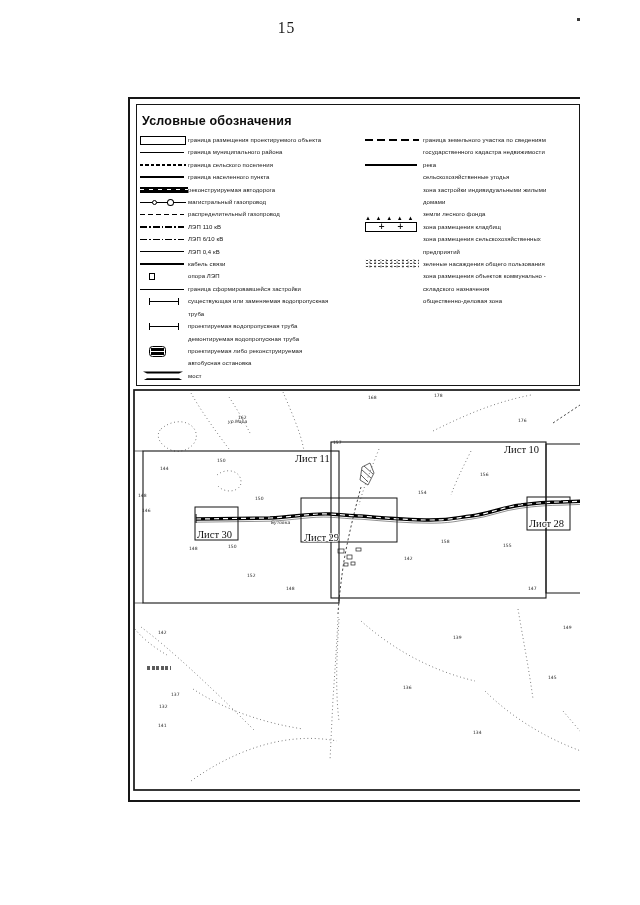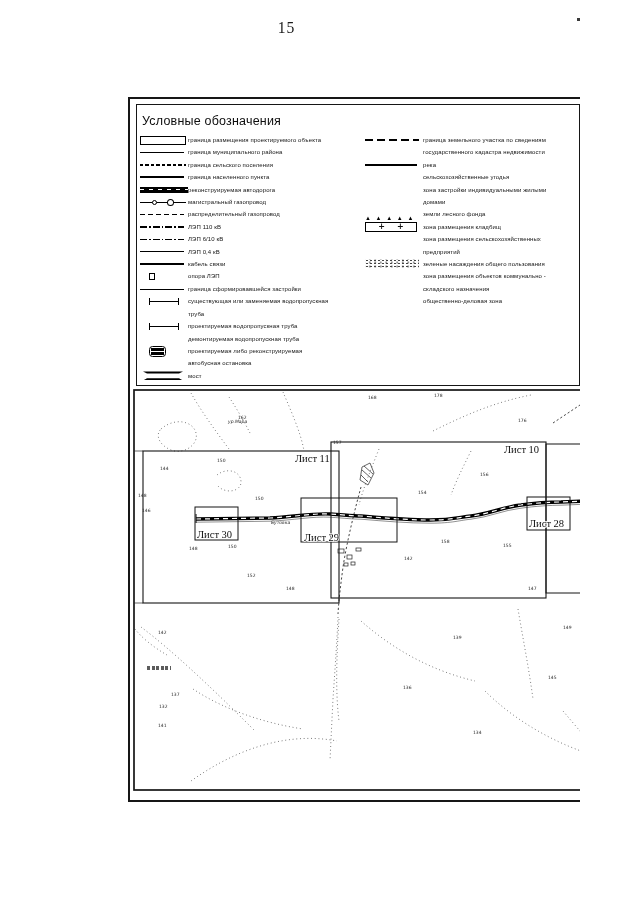--- a/index.html
+++ b/index.html
@@ -14,21 +14,21 @@
   .tr-h{left:577px;top:18px;width:27px;height:3px;}
   .br-h{left:584px;top:872px;width:24px;height:3px;}
   .br-v{left:593px;top:874px;width:2px;height:16px;}
 
   .outer-frame{position:absolute;left:128px;top:97px;width:460px;height:705px;
                border:2.5px solid #161616;box-sizing:border-box;}
 
   
   .legend-box{position:absolute;left:136px;top:104px;width:444px;height:282px;
               border:1.6px solid #161616;box-sizing:border-box;background:#fff;}
-  .legend-title{position:absolute;left:5px;top:9px;font-weight:normal;font-size:12.5px;
+  .legend-title{position:absolute;left:5px;top:9px;font-weight:bold;font-size:12.5px;
                 letter-spacing:.2px;color:#0d0d0d;}
   .legend-col{position:absolute;top:29px;}
   .col-left{left:3px;width:224px;}
   .col-right{left:228px;width:213px;}
   .legend-row{display:flex;align-items:flex-start;}
   .sym-cell{flex:none;height:12.4px;display:flex;align-items:center;}
   .col-left .sym-cell{width:48px;}
   .col-right .sym-cell{width:58px;}
   .lbl{font-size:6px;line-height:12.4px;white-space:pre-line;color:#151515;letter-spacing:.1px;}
 

